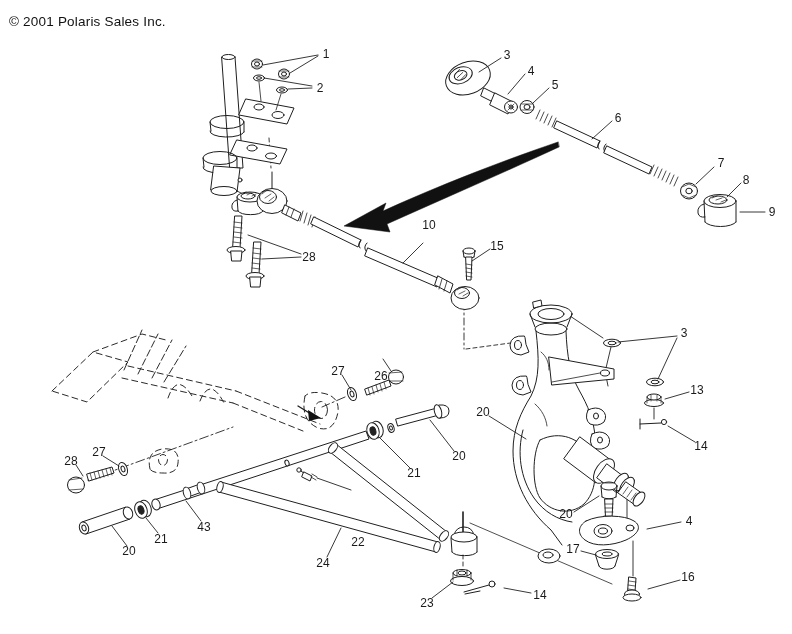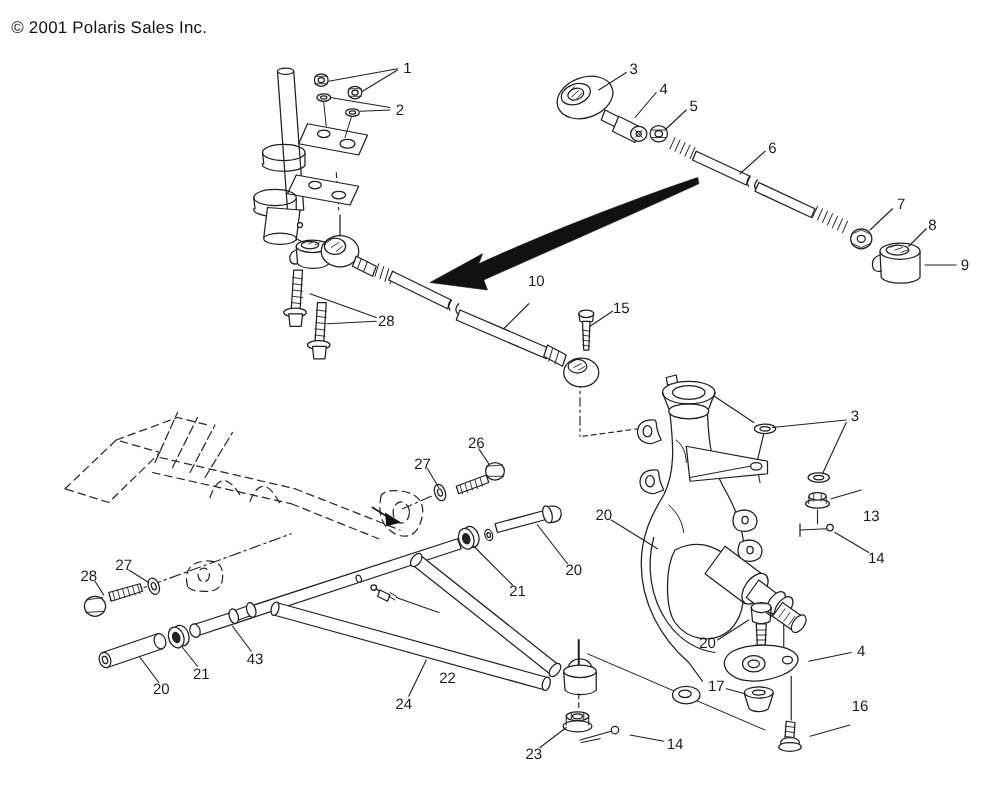--- a/index.html
+++ b/index.html
@@ -415,34 +415,34 @@
       <span class="callout" style="left: 531px; top: 71px;">4</span>
       <span class="callout" style="left: 555px; top: 85px;">5</span>
       <span class="callout" style="left: 618px; top: 118px;">6</span>
       <span class="callout" style="left: 721px; top: 163px;">7</span>
       <span class="callout" style="left: 746px; top: 180px;">8</span>
       <span class="callout" style="left: 772px; top: 212px;">9</span>
       <span class="callout" style="left: 429px; top: 225px;">10</span>
       <span class="callout" style="left: 497px; top: 246px;">15</span>
       <span class="callout" style="left: 309px; top: 257px;">28</span>
       <span class="callout" style="left: 684px; top: 333px;">3</span>
-      <span class="callout" style="left: 697px; top: 390px; margin-top: 23px;">13</span>
+      <span class="callout" style="left: 697px; top: 390px;">13</span>
       <span class="callout" style="left: 701px; top: 446px;">14</span>
-      <span class="callout" style="left: 381px; top: 354px;">26</span>
+      <span class="callout" style="left: 381px; top: 376px;">26</span>
       <span class="callout" style="left: 338px; top: 371px;">27</span>
       <span class="callout" style="left: 483px; top: 412px;">20</span>
       <span class="callout" style="left: 459px; top: 456px;">20</span>
       <span class="callout" style="left: 414px; top: 473px;">21</span>
       <span class="callout" style="left: 99px; top: 452px;">27</span>
       <span class="callout" style="left: 71px; top: 461px;">28</span>
       <span class="callout" style="left: 129px; top: 551px;">20</span>
       <span class="callout" style="left: 161px; top: 539px;">21</span>
       <span class="callout" style="left: 204px; top: 527px;">43</span>
       <span class="callout" style="left: 358px; top: 494px; margin-top: 48px;">22</span>
       <span class="callout" style="left: 323px; top: 563px; text-align: center;">24</span>
       <span class="callout" style="left: 427px; top: 603px;">23</span>
       <span class="callout" style="left: 540px; top: 595px;">14</span>
       <span class="callout" style="left: 689px; top: 521px;">4</span>
-      <span class="callout" style="left: 688px; top: 565px; text-align: center;">16</span>
+      <span class="callout" style="left: 688px; top: 577px; text-align: center;">16</span>
       <span class="callout" style="left: 573px; top: 549px;">17</span>
       <span class="callout" style="left: 566px; top: 514px;">20</span>
     </div>
 </div>
 
 </body></html>

